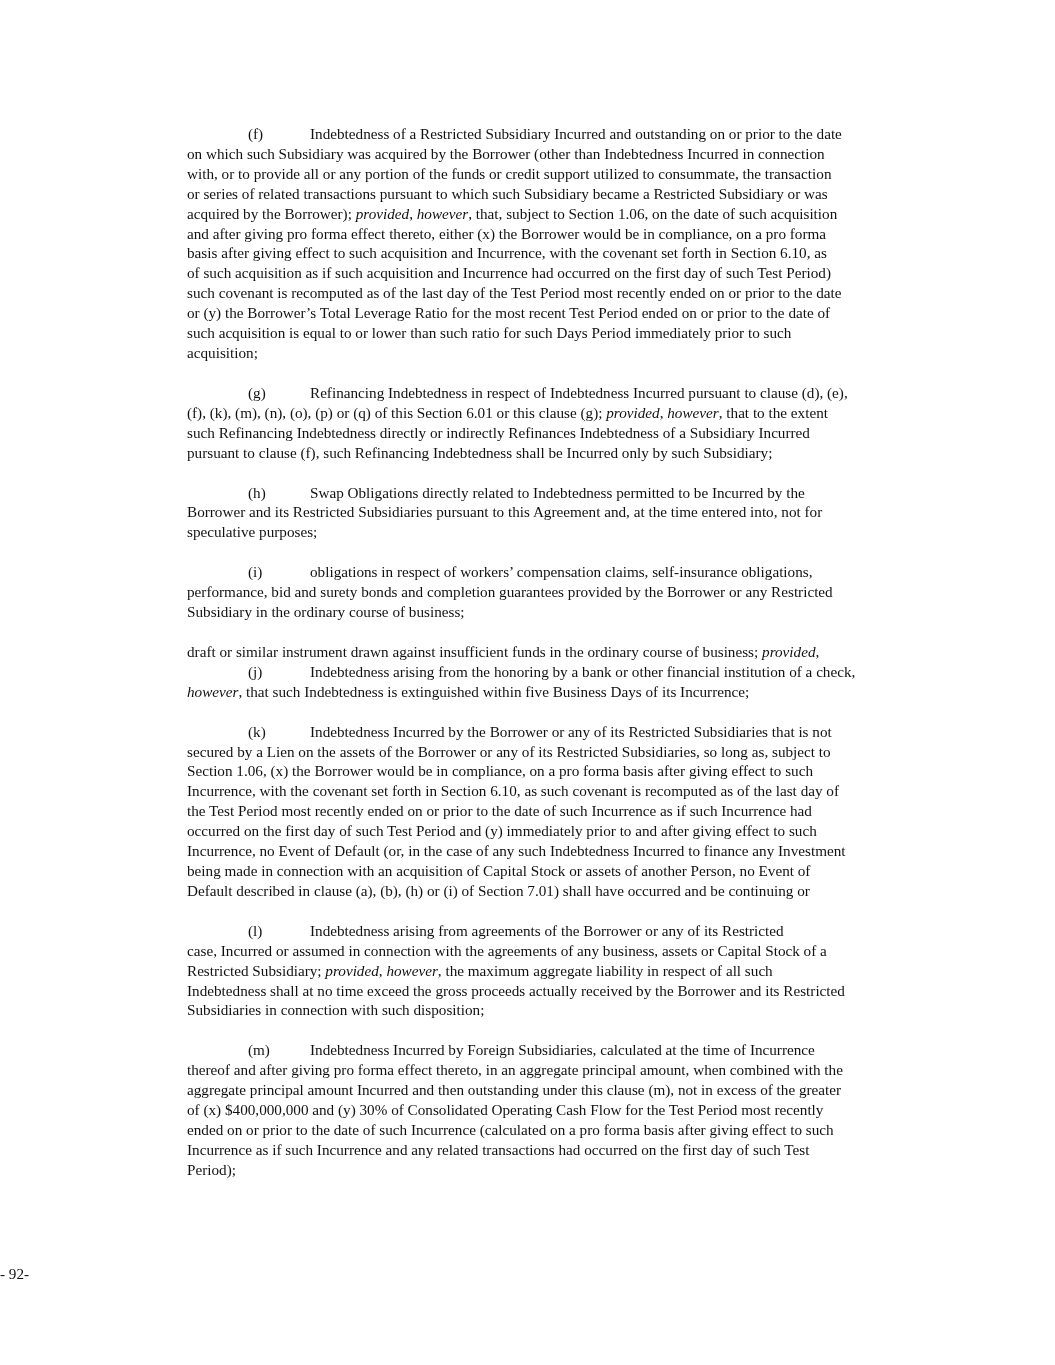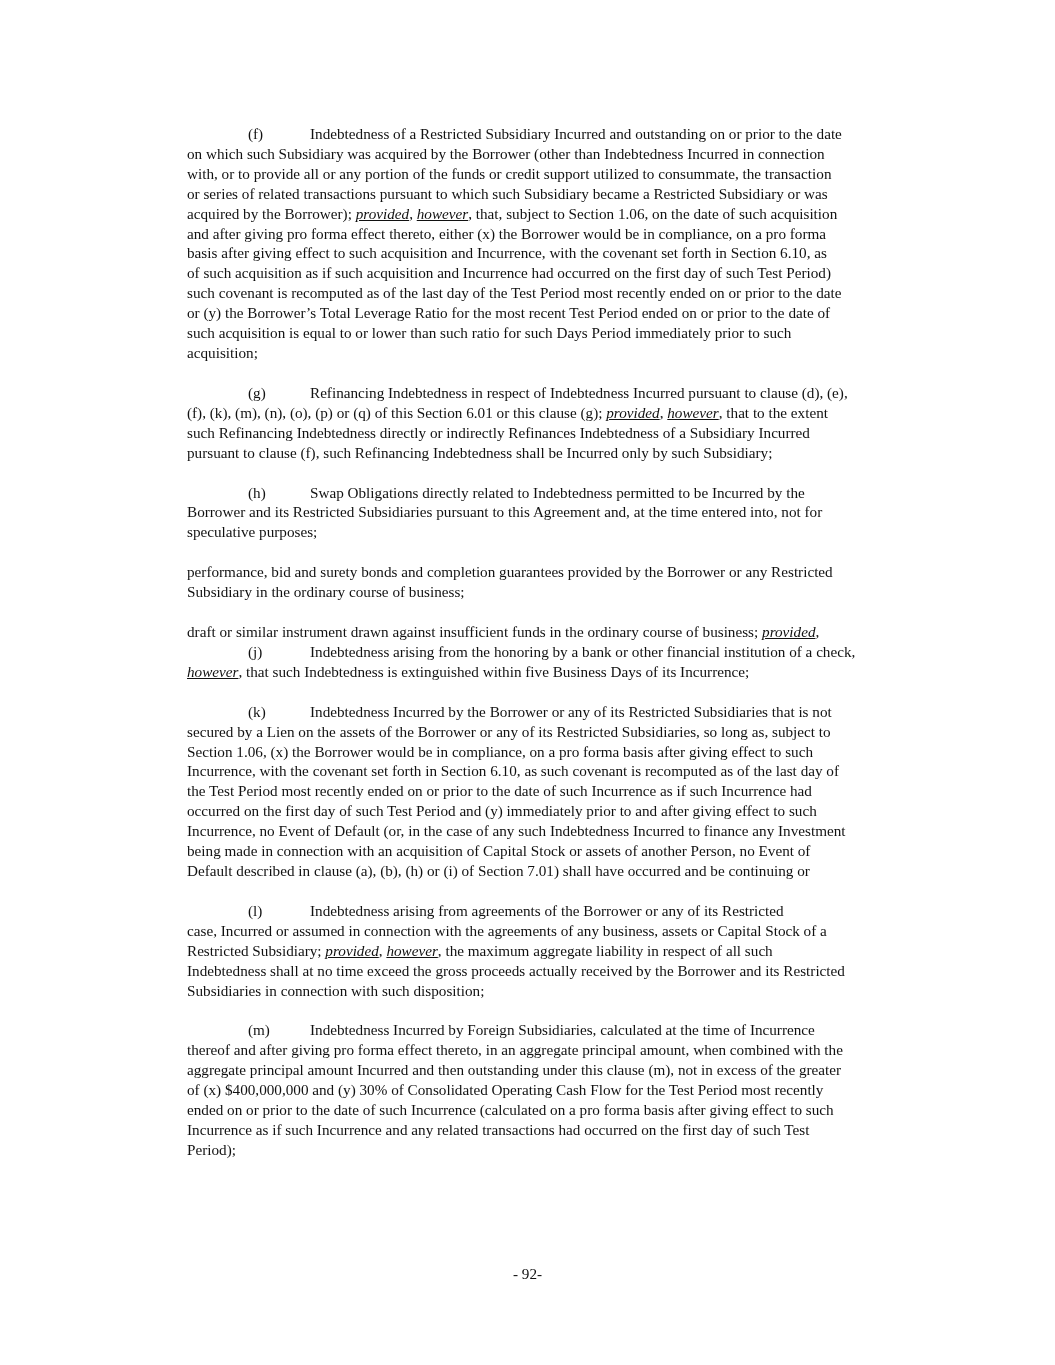--- a/index.html
+++ b/index.html
@@ -28,27 +28,27 @@
       display: block;
       font-size: 15.2px;
       line-height: 19.9px;
       white-space: nowrap;
     }
     .first-line .marker {
       display: inline-block;
       margin-left: 61px;
       width: 62px;
     }
-    em { font-style: italic; text-decoration: underline; }
+    em { font-style: italic; }
     .page-number {
       position: absolute;
       left: 0;
       width: 1055px;
       top: 1264px;
-      text-align: center;
+      text-align: left;
       font-size: 15.2px;
       line-height: 20px;
     }
   </style>
 </head>
 <body>
 
 <div class="page" id="page">
     <div class="clause">
       <span class="line first-line"><span class="marker">(f)</span><span>Indebtedness of a Restricted Subsidiary Incurred and outstanding on or prior to the date</span></span>
@@ -69,20 +69,21 @@
       <span class="line"><span>(f), (k), (m), (n), (o), (p) or (q) of this Section 6.01 or this clause (g); </span><em>provided</em><span>, </span><em>however</em><span>, that to the extent</span></span>
       <span class="line"><span>such Refinancing Indebtedness directly or indirectly Refinances Indebtedness of a Subsidiary Incurred</span></span>
       <span class="line"><span>pursuant to clause (f), such Refinancing Indebtedness shall be Incurred only by such Subsidiary;</span></span>
     </div>
     <div class="clause">
       <span class="line first-line"><span class="marker">(h)</span><span>Swap Obligations directly related to Indebtedness permitted to be Incurred by the</span></span>
       <span class="line"><span>Borrower and its Restricted Subsidiaries pursuant to this Agreement and, at the time entered into, not for</span></span>
       <span class="line"><span>speculative purposes;</span></span>
     </div>
     <div class="clause">
+      <span class="line first-line"><span class="marker">(i)</span><span>obligations in respect of workers’ compensation claims, self-insurance obligations,</span></span>
       <span class="line"><span>performance, bid and surety bonds and completion guarantees provided by the Borrower or any Restricted</span></span>
       <span class="line"><span>Subsidiary in the ordinary course of business;</span></span>
     </div>
     <div class="clause">
       <span class="line"><span>draft or similar instrument drawn against insufficient funds in the ordinary course of business; </span><em>provided</em><span>,</span></span>
       <span class="line first-line"><span class="marker">(j)</span><span>Indebtedness arising from the honoring by a bank or other financial institution of a check,</span></span>
       <span class="line"><em>however</em><span>, that such Indebtedness is extinguished within five Business Days of its Incurrence;</span></span>
     </div>
     <div class="clause">
       <span class="line first-line"><span class="marker">(k)</span><span>Indebtedness Incurred by the Borrower or any of its Restricted Subsidiaries that is not</span></span>

